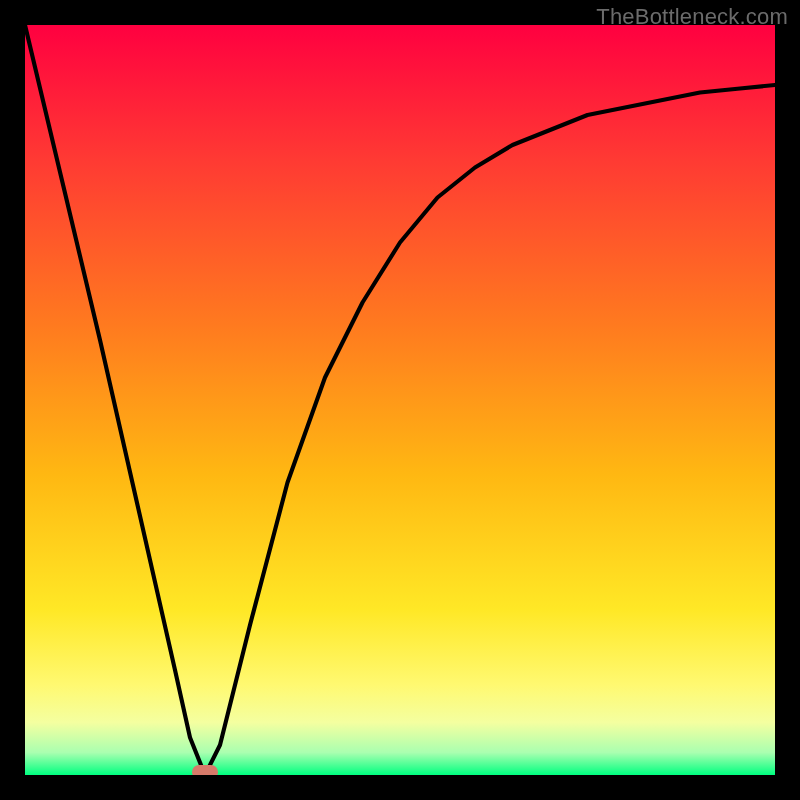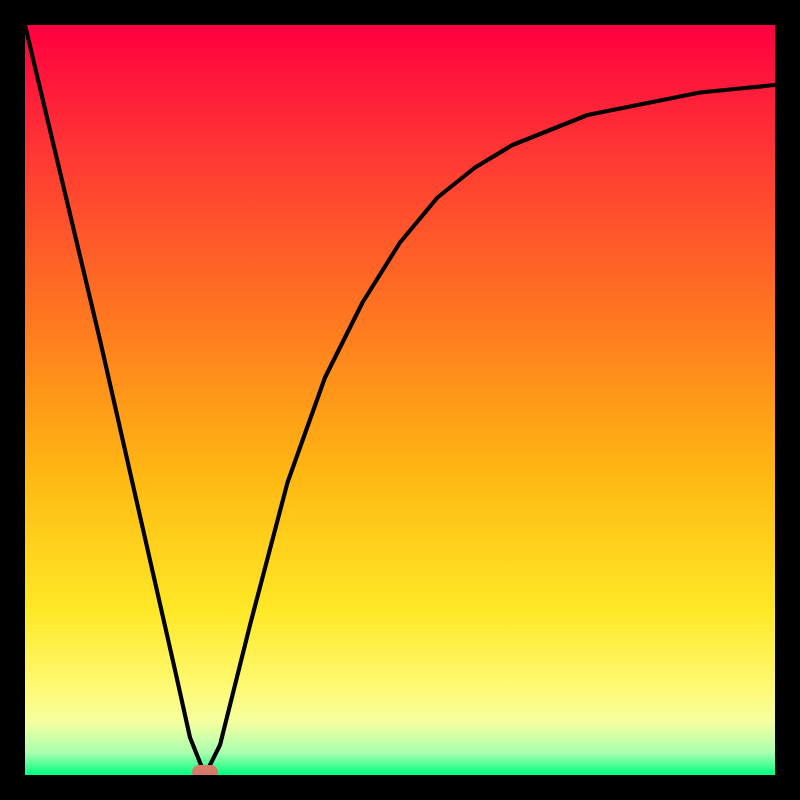--- a/index.html
+++ b/index.html
@@ -81,14 +81,15 @@
       <rect x="0" y="0" width="100" height="100" fill="url(#bg-grad)"></rect>
     </svg>
 
     <svg class="curve" preserveAspectRatio="none" viewBox="0 0 100 100">
       <path id="curve-path" fill="none" stroke-width="0.55" stroke-linejoin="round" stroke-linecap="round" d="M 0.00 0.00 L 5.00 21.00 L 10.00 42.00 L 15.00 64.00 L 20.00 86.00 L 22.00 95.00 L 24.00 100.00 L 26.00 96.00 L 30.00 80.00 L 35.00 61.00 L 40.00 47.00 L 45.00 37.00 L 50.00 29.00 L 55.00 23.00 L 60.00 19.00 L 65.00 16.00 L 70.00 14.00 L 75.00 12.00 L 80.00 11.00 L 85.00 10.00 L 90.00 9.00 L 95.00 8.50 L 100.00 8.00" stroke="#000000"></path>
     </svg>
 
     <div class="blob" id="blob" style="left: 167px; top: 740px; background: rgb(214, 122, 106);"></div>
   </div>
 
+  <div class="watermark">TheBottleneck.com</div>
 
 </div>
 
 </body></html>

